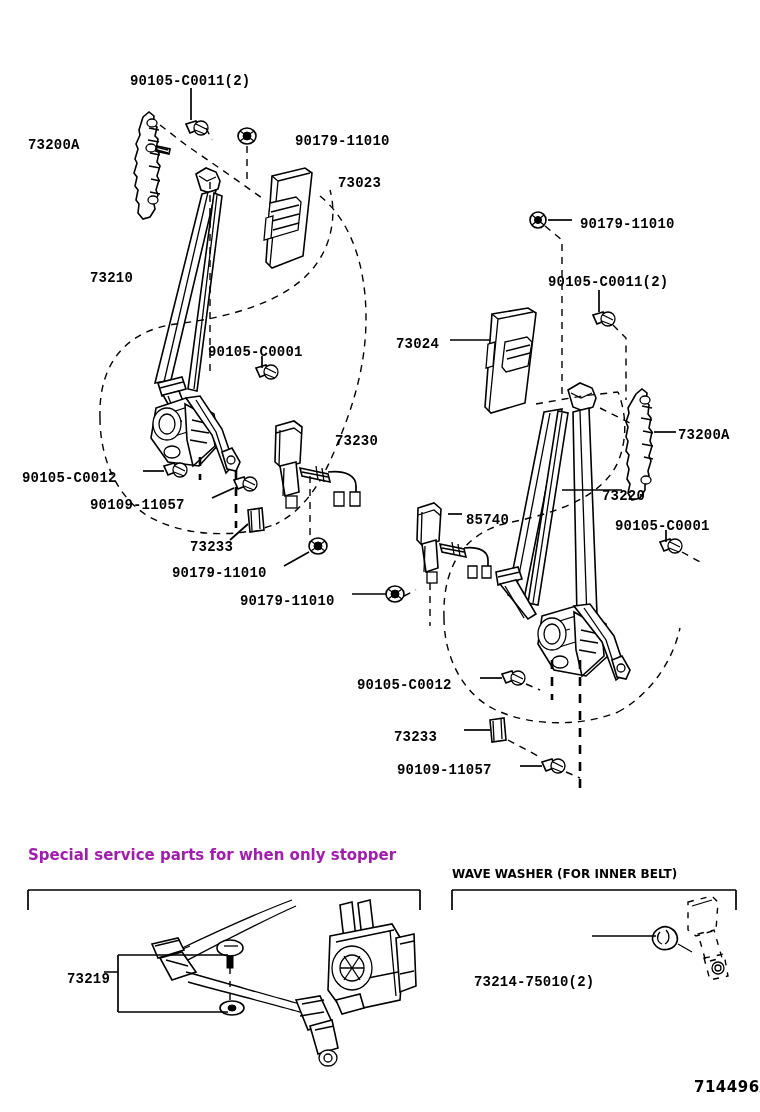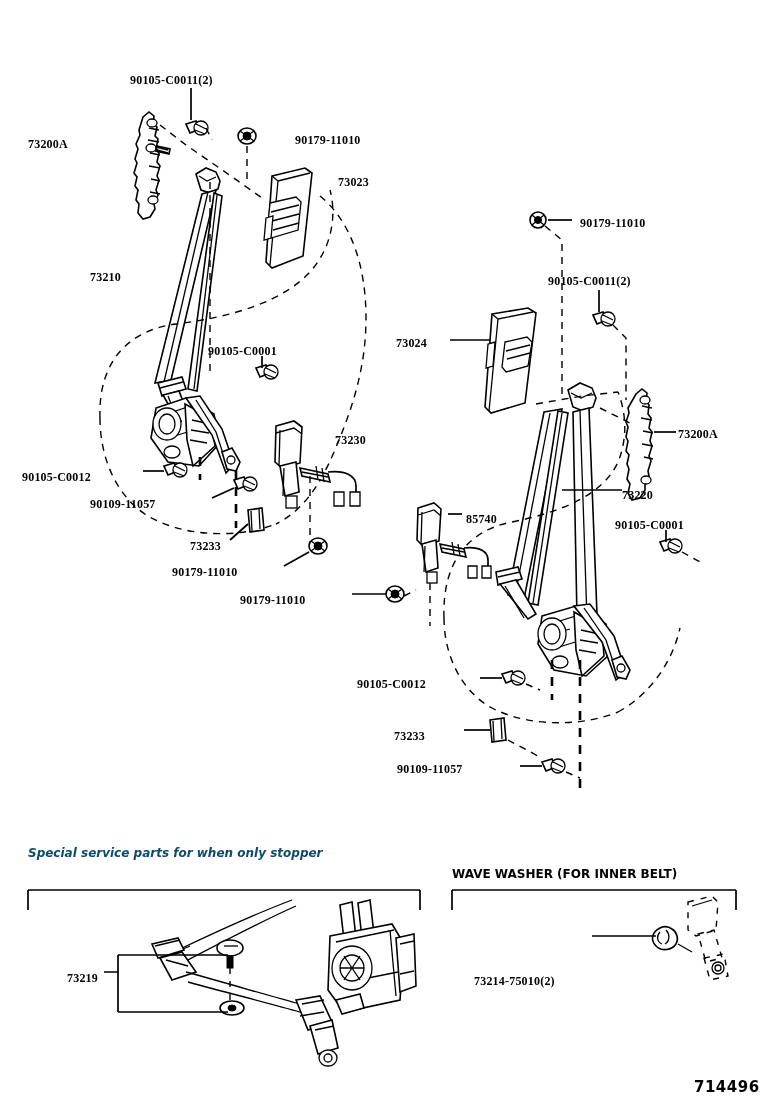--- a/index.html
+++ b/index.html
@@ -10,37 +10,36 @@
   #page {
     position: relative;
     width: 760px;
     height: 1112px;
     background: #ffffff;
     font-family: "DejaVu Sans", sans-serif;
     overflow: hidden;
   }
   .lbl {
     position: absolute;
-    font-family: Liberation Serif, serif;
+    font-family: Liberation Mono, monospace;
     font-weight: bold;
-    font-size: 12px;
+    font-size: 14px;
     letter-spacing: 0.2px;
     color: #000;
     white-space: nowrap;
     line-height: 1;
   }
   .note {
     position: absolute;
     font-family: "DejaVu Sans", sans-serif;
     font-weight: bold;
-    font-size: 12px;
-    color: #0c4a6e;
+    font-size: 15px;
+    color: #a21caf;
     white-space: nowrap;
     line-height: 1.45;
-    font-style: italic;
   }
   .panel-title {
     position: absolute;
     font-family: "DejaVu Sans", sans-serif;
     font-weight: bold;
     font-size: 12px;
     color: #000;
     white-space: nowrap;
     line-height: 1;
   }
@@ -399,21 +398,21 @@
   <div class="lbl" style="left:22px;  top:471px;">90105-C0012</div>
   <div class="lbl" style="left:90px;  top:498px;">90109-11057</div>
   <div class="lbl" style="left:190px; top:540px;">73233</div>
   <div class="lbl" style="left:172px; top:566px;">90179-11010</div>
   <div class="lbl" style="left:240px; top:594px;">90179-11010</div>
 
   <div class="lbl" style="left:580px; top:217px;">90179-11010</div>
   <div class="lbl" style="left:548px; top:275px;">90105-C0011(2)</div>
   <div class="lbl" style="left:396px; top:337px;text-align:center;">73024</div>
   <div class="lbl" style="left:678px; top:428px;">73200A</div>
-  <div class="lbl" style="left:622px; top:489px;">73220</div>
+  <div class="lbl" style="left:602px; top:489px;">73220</div>
   <div class="lbl" style="left:615px; top:519px;">90105-C0001</div>
   <div class="lbl" style="left:466px; top:513px;">85740</div>
   <div class="lbl" style="left:357px; top:678px;">90105-C0012</div>
   <div class="lbl" style="left:394px; top:730px;">73233</div>
   <div class="lbl" style="left:397px; top:763px;">90109-11057</div>
 
   <div class="note" style="left:28px; top:845px;">Special service parts for when only stopper</div>
   <div class="lbl" style="left:67px; top:972px;">73219</div>
 
   <div class="panel-title" style="left:452px; top:868px;">WAVE WASHER (FOR INNER BELT)</div>

